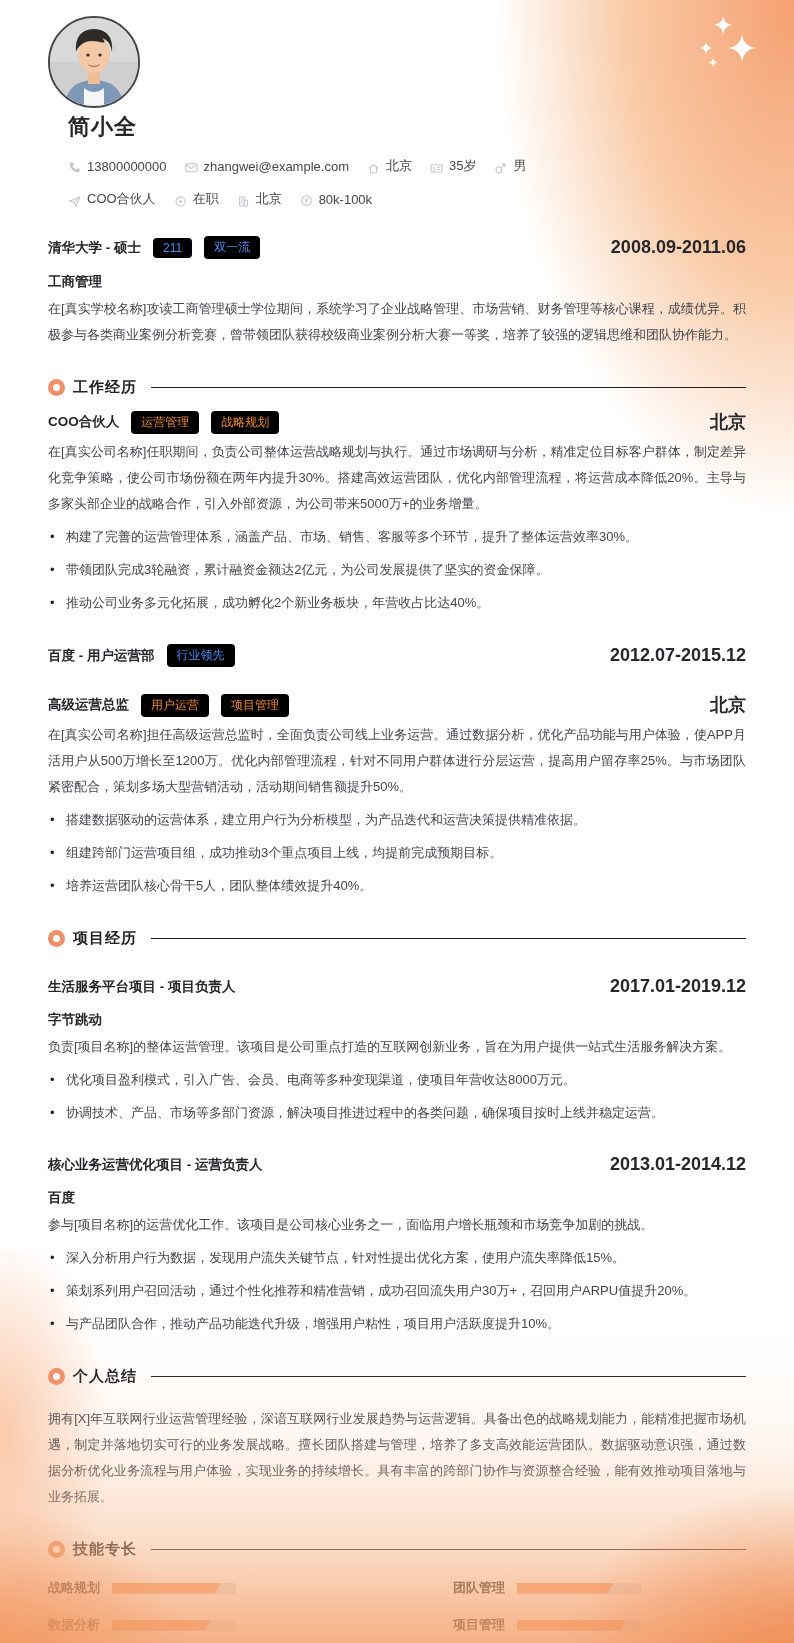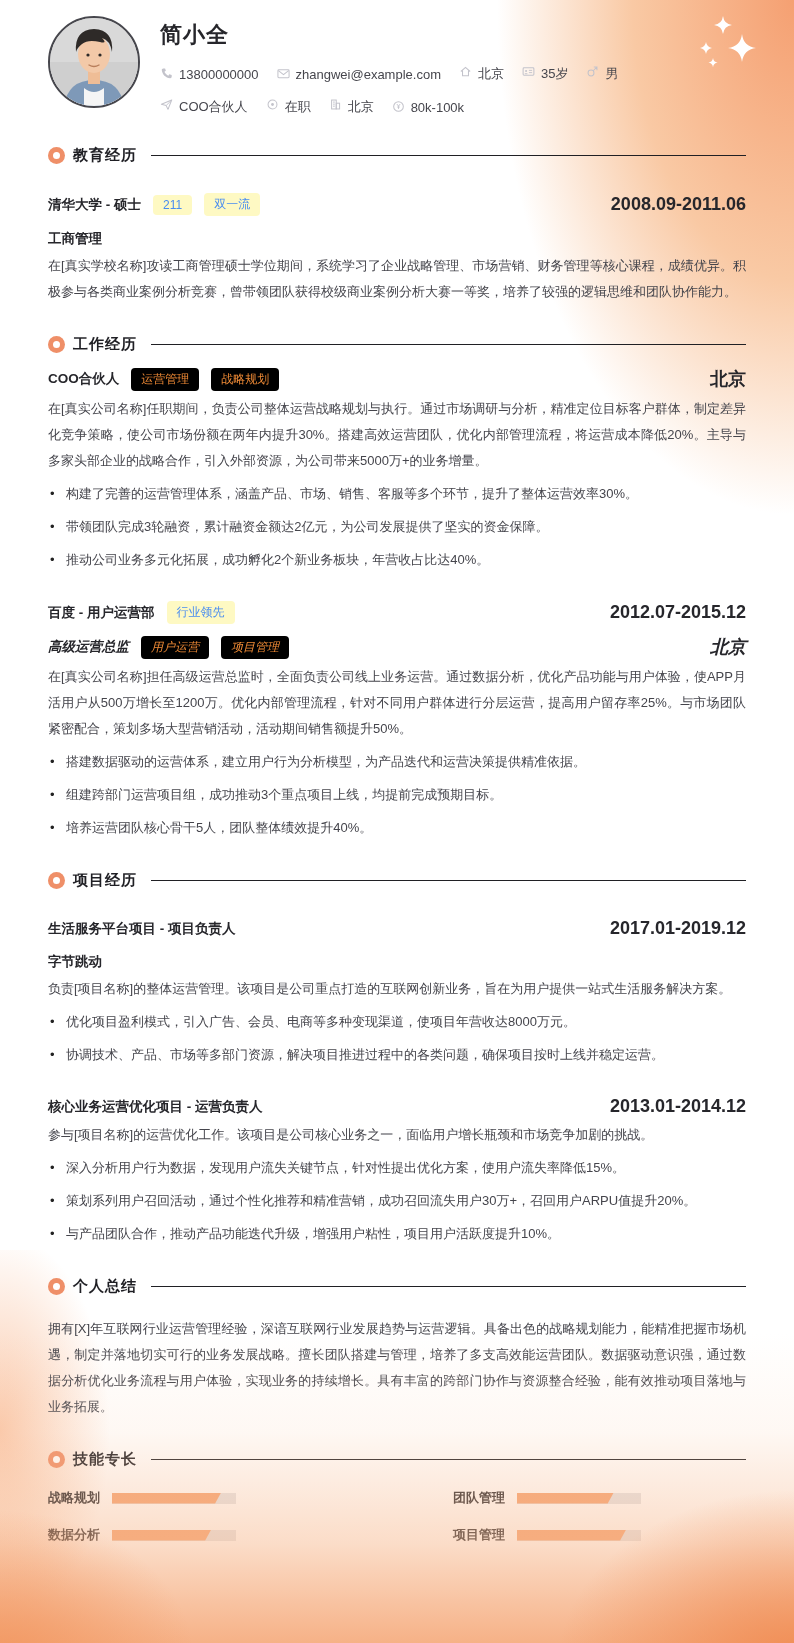--- a/index.html
+++ b/index.html
@@ -24,46 +24,46 @@
       radial-gradient(270px 210px at 0% 106%,rgba(242,150,95,0.92),rgba(242,150,95,0) 72%),
       radial-gradient(320px 240px at 100% 108%,rgba(240,138,80,0.95),rgba(240,138,80,0) 74%),
       linear-gradient(180deg,rgba(255,255,255,0) 0%,rgba(250,205,172,0.14) 32%,rgba(247,183,140,0.48) 68%,rgba(244,160,108,0.82) 100%);
   }
   .sparkles{position:absolute;top:12px;right:26px;z-index:1;pointer-events:none;}
 
   
   .page{position:relative;z-index:1;padding:16px 48px 0 48px;}
 
   
-  .hd{display:flex;align-items:flex-start;}
+  .hd{display:flex;align-items:flex-start;flex-direction:column;}
   .avatar{
     width:88px;height:88px;border-radius:50%;overflow:hidden;flex:none;
     border:2px solid #47474d;background:#dcdcdc;
   }
   .hd-right{margin-left:20px;padding-top:4px;}
   .name{font-size:22px;font-weight:700;color:#26262b;letter-spacing:1px;}
   .crow{display:flex;align-items:center;margin-top:15px;font-size:13px;color:#46464d;}
-  .ci{display:inline-flex;align-items:flex-start;margin-right:18px;white-space:nowrap;}
+  .ci{display:inline-flex;align-items:flex-end;margin-right:18px;white-space:nowrap;}
   .ci svg{margin-right:6px;flex:none;}
 
   
   .sec-head{display:flex;align-items:center;margin-top:30px;}
   .sec-icon{width:17px;height:17px;border-radius:50%;background:#EF8F68;
     display:inline-flex;align-items:center;justify-content:center;flex:none;}
   .sec-icon::after{content:"";width:7px;height:7px;background:#fff;border-radius:50%;}
   .sec-title{font-size:15px;font-weight:700;color:#1f1f24;margin-left:8px;letter-spacing:1px;}
   .sec-line{flex:1;border-top:1px solid #202024;margin-left:14px;}
 
   
   .erow{display:flex;align-items:center;justify-content:space-between;margin-top:28px;}
   .erow-left{display:flex;align-items:center;}
   .b{font-size:13.5px;font-weight:700;color:#26262b;}
   .date{font-size:18px;font-weight:700;color:#26262b;white-space:nowrap;}
   .tag{font-size:12px;padding:3px 10px;border-radius:4px;margin-left:12px;white-space:nowrap;}
-  .tag.blue{background:#fef9c3;color:#4A8DF0;}
+  .tag.blue{background:#000000;color:#4A8DF0;}
   .tag.orange{background:#000000;color:#EF8A35;}
   .sub{margin-top:14px;}
   .para{font-size:13px;line-height:26px;color:#45454c;margin-top:5px;text-align:justify;}
   .bullets{margin:6px 0 0 0;padding:0;list-style:none;}
   .bullets li{position:relative;padding-left:18px;font-size:13px;line-height:26px;color:#45454c;margin-top:7px;}
   .bullets li::before{content:"•";position:absolute;left:2px;color:#222;}
 
   
   .skills-grid{display:grid;grid-template-columns:310px 310px;column-gap:95px;margin-top:22px;}
   .skill{display:flex;align-items:center;height:14px;margin-bottom:23px;}
@@ -172,25 +172,20 @@
               <circle cx="7" cy="7" r="5.2" fill="none" stroke="#c3c3cb" stroke-width="1.1"></circle>
               <path d="M5.3 4.4 7 6.6 8.7 4.4M7 6.6v3M5.7 7.6h2.6" fill="none" stroke="#c3c3cb" stroke-width="1"></path>
             </svg>
           <span>80k-100k</span>
         </span>
       </div>
     </div>
   </div>
 
   <div class="sec">
-    <div class="sec-head">
-      <span class="sec-icon"></span>
-      <span class="sec-title">教育经历</span>
-      <span class="sec-line"></span>
-    </div>
     <div class="erow">
       <div class="erow-left">
         <span class="b">清华大学 - 硕士</span>
         <span class="tag blue">211</span>
         <span class="tag blue">双一流</span>
       </div>
       <span class="date">2008.09-2011.06</span>
     </div>
     <div class="sub b">工商管理</div>
     <div class="para">在[真实学校名称]攻读工商管理硕士学位期间，系统学习了企业战略管理、市场营销、财务管理等核心课程，成绩优异。积极参与各类商业案例分析竞赛，曾带领团队获得校级商业案例分析大赛一等奖，培养了较强的逻辑思维和团队协作能力。</div>
@@ -221,21 +216,21 @@
     </div>
 
     <div style="margin-top:8px;">
       <div class="erow">
         <div class="erow-left">
           <span class="b">百度 - 用户运营部</span>
           <span class="tag blue">行业领先</span>
         </div>
         <span class="date">2012.07-2015.12</span>
       </div>
-      <div class="erow" style="margin-top:11px;font-style:italic;">
+      <div class="erow" style="margin-top:26px;">
         <div class="erow-left">
           <span class="b">高级运营总监</span>
           <span class="tag orange">用户运营</span>
           <span class="tag orange">项目管理</span>
         </div>
         <span class="date">北京</span>
       </div>
       <div class="para">在[真实公司名称]担任高级运营总监时，全面负责公司线上业务运营。通过数据分析，优化产品功能与用户体验，使APP月活用户从500万增长至1200万。优化内部管理流程，针对不同用户群体进行分层运营，提高用户留存率25%。与市场团队紧密配合，策划多场大型营销活动，活动期间销售额提升50%。</div>
       <ul class="bullets">
         <li>搭建数据驱动的运营体系，建立用户行为分析模型，为产品迭代和运营决策提供精准依据。</li>
@@ -263,20 +258,21 @@
         <li>优化项目盈利模式，引入广告、会员、电商等多种变现渠道，使项目年营收达8000万元。</li>
         <li>协调技术、产品、市场等多部门资源，解决项目推进过程中的各类问题，确保项目按时上线并稳定运营。</li>
       </ul>
     </div>
 
     <div style="margin-top:8px;">
       <div class="erow">
         <span class="b">核心业务运营优化项目 - 运营负责人</span>
         <span class="date">2013.01-2014.12</span>
       </div>
+      <div class="sub b">百度</div>
       <div class="para">参与[项目名称]的运营优化工作。该项目是公司核心业务之一，面临用户增长瓶颈和市场竞争加剧的挑战。</div>
       <ul class="bullets">
         <li>深入分析用户行为数据，发现用户流失关键节点，针对性提出优化方案，使用户流失率降低15%。</li>
         <li>策划系列用户召回活动，通过个性化推荐和精准营销，成功召回流失用户30万+，召回用户ARPU值提升20%。</li>
         <li>与产品团队合作，推动产品功能迭代升级，增强用户粘性，项目用户活跃度提升10%。</li>
       </ul>
     </div>
   </div>
 
   <div class="sec">

